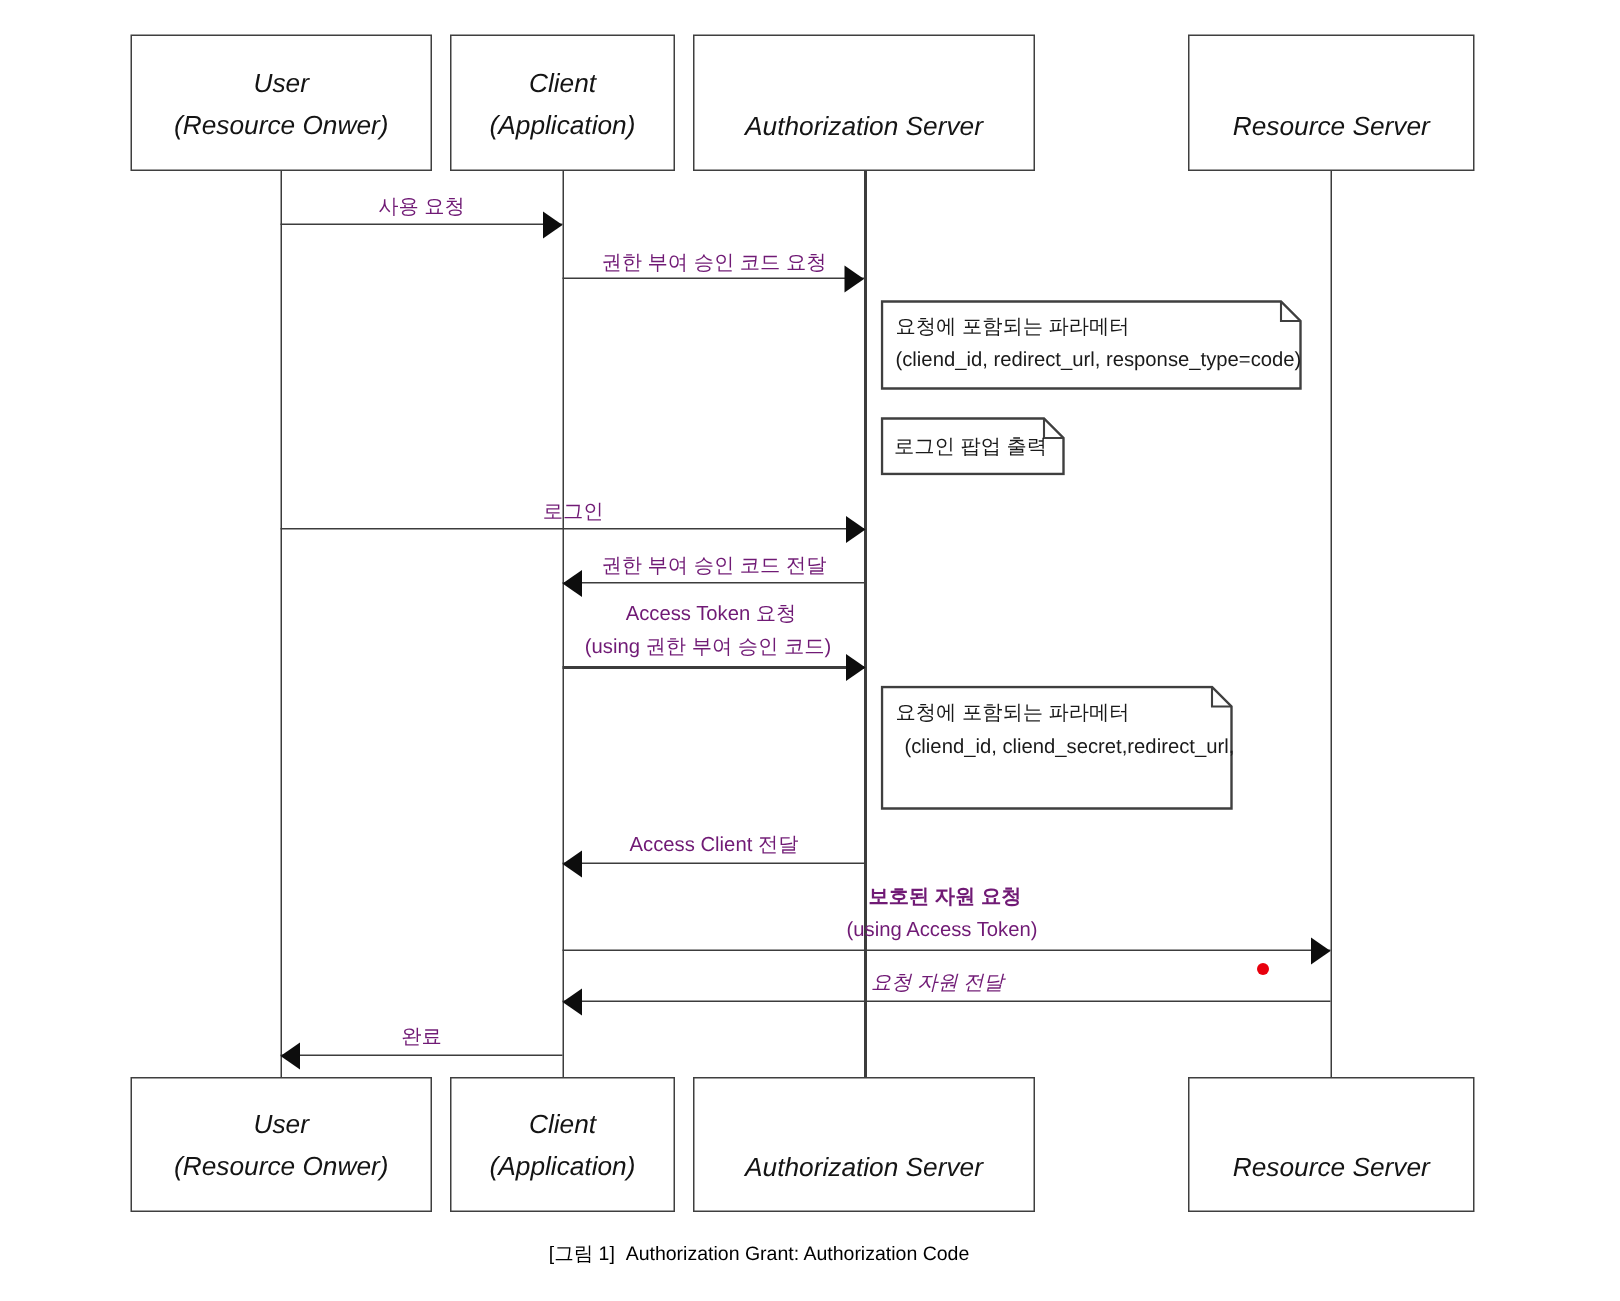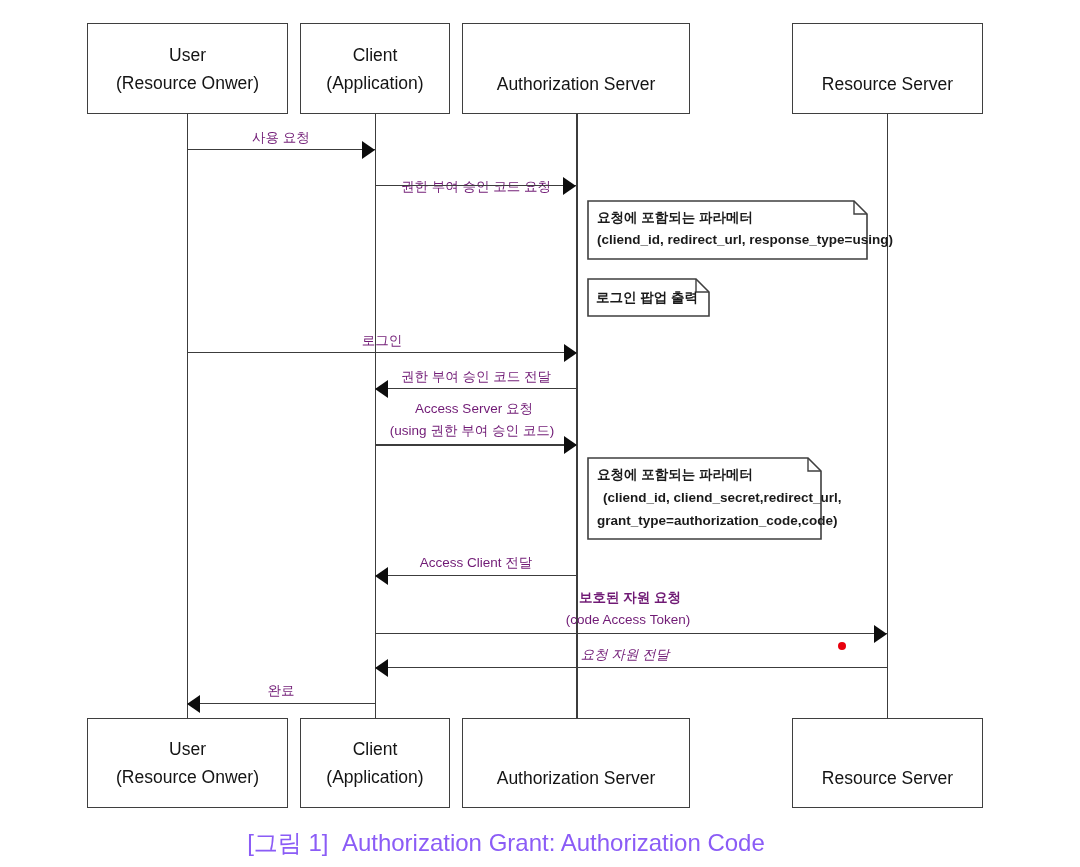--- a/index.html
+++ b/index.html
@@ -5,44 +5,44 @@
   html,body{margin:0;padding:0;background:#ffffff;}
   #stage{
     position:relative;width:1080px;height:867px;background:#ffffff;overflow:hidden;
     font-family:"Liberation Sans","DejaVu Sans",sans-serif;color:#141414;
   }
   
   .actor{
     position:absolute;height:91px;box-sizing:border-box;background:#ffffff;
     border:1.6px solid #3f3f3f;display:flex;flex-direction:column;
     align-items:center;justify-content:center;text-align:center;
-    font-size:17.5px;line-height:28px;white-space:nowrap;
+    font-size:17.5px;line-height:28px;white-space:nowrap;font-style:italic;
   }
   .actor.single{justify-content:flex-end;padding-bottom:15px;}
   
   .lifeline{position:absolute;top:114px;height:604px;width:1.5px;background:#3c3c3c;}
   
   .msg-line{position:absolute;height:1.6px;background:#3c3c3c;}
   .ah{position:absolute;width:0;height:0;border-top:9px solid transparent;border-bottom:9px solid transparent;}
   .ah.r{border-left:13px solid #0d0d0d;}
   .ah.l{border-right:13px solid #0d0d0d;}
   .msg-label{
     position:absolute;transform:translateX(-50%);white-space:nowrap;
     font-size:13.5px;line-height:17px;color:#701a75;
   }
   
   .note{position:absolute;}
   .note svg{position:absolute;left:0;top:0;}
-  .note-text{position:absolute;white-space:nowrap;font-size:13.5px;line-height:17px;color:#1a1a1a;font-weight:bold;}
+  .note-text{position:absolute;white-space:nowrap;font-size:13.5px;line-height:17px;color:#1a1a1a;}
   
   .red-dot{position:absolute;width:8px;height:8px;border-radius:50%;background:#e8000d;}
   
   .caption{
     position:absolute;left:0;top:827px;width:1012px;text-align:center;
-    font-size:24px;color:#8b5cf6;white-space:pre;
+    font-size:13px;color:#000000;white-space:pre;
   }
 </style>
 </head>
 <body>
 
 <div id="stage">
 
   <div class="lifeline" style="left:186.5px;"></div>
   <div class="lifeline" style="left:374.5px;"></div>
   <div class="lifeline" style="left:576px;"></div>
@@ -78,32 +78,32 @@
     <span>Resource Server</span>
   </div>
 
   <div>
     <span class="msg-label" style="left:281px;top:129px;">사용 요청</span>
     <div class="msg-line" style="left:187px;top:148.5px;width:188px;"></div>
     <div class="ah r" style="left:362px;top:140.5px;"></div>
   </div>
 
   <div>
-    <span class="msg-label" style="left:476px;top:178px;">권한 부여 승인 코드 요청</span>
+    <span class="msg-label" style="left:476px;top:166px;">권한 부여 승인 코드 요청</span>
     <div class="msg-line" style="left:375px;top:184.5px;width:201px;"></div>
     <div class="ah r" style="left:563px;top:176.5px;"></div>
   </div>
 
   <div class="note" style="left:587px;top:200px;width:281px;height:60px;">
     <svg width="281" height="60">
       <path d="M1,1 L267,1 L280,14 L280,59 L1,59 Z" fill="#ffffff" stroke="#3f3f3f" stroke-width="1.6"></path>
       <path d="M267,1 L267,14 L280,14" fill="none" stroke="#3f3f3f" stroke-width="1.4"></path>
     </svg>
     <span class="note-text" style="left:10px;top:9px;">요청에 포함되는 파라메터</span>
-    <span class="note-text" style="left:10px;top:31px;">(cliend_id, redirect_url, response_type=using)</span>
+    <span class="note-text" style="left:10px;top:31px;">(cliend_id, redirect_url, response_type=code)</span>
   </div>
 
   <div class="note" style="left:587px;top:278px;width:145px;height:39px;">
     <svg width="123" height="39">
       <path d="M1,1 L109,1 L122,14 L122,38 L1,38 Z" fill="#ffffff" stroke="#3f3f3f" stroke-width="1.6"></path>
       <path d="M109,1 L109,14 L122,14" fill="none" stroke="#3f3f3f" stroke-width="1.4"></path>
     </svg>
     <span class="note-text" style="left:9px;top:11px;">로그인 팝업 출력</span>
   </div>
 
@@ -113,45 +113,44 @@
     <div class="ah r" style="left:564px;top:343.5px;"></div>
   </div>
 
   <div>
     <span class="msg-label" style="left:476px;top:368px;">권한 부여 승인 코드 전달</span>
     <div class="msg-line" style="left:375px;top:387.5px;width:202px;"></div>
     <div class="ah l" style="left:375px;top:379.5px;"></div>
   </div>
 
   <div>
-    <span class="msg-label" style="left:474px;top:400px;">Access Server 요청</span>
+    <span class="msg-label" style="left:474px;top:400px;">Access Token 요청</span>
     <span class="msg-label" style="left:472px;top:422px;">(using 권한 부여 승인 코드)</span>
     <div class="msg-line" style="left:375px;top:444px;width:202px;"></div>
     <div class="ah r" style="left:564px;top:436px;"></div>
   </div>
 
   <div class="note" style="left:587px;top:457px;width:235px;height:83px;">
     <svg width="235" height="83">
       <path d="M1,1 L221,1 L234,14 L234,82 L1,82 Z" fill="#ffffff" stroke="#3f3f3f" stroke-width="1.6"></path>
       <path d="M221,1 L221,14 L234,14" fill="none" stroke="#3f3f3f" stroke-width="1.4"></path>
     </svg>
     <span class="note-text" style="left:10px;top:9px;">요청에 포함되는 파라메터</span>
     <span class="note-text" style="left:16px;top:32px;">(cliend_id, cliend_secret,redirect_url,</span>
-    <span class="note-text" style="left:10px;top:55px;">grant_type=authorization_code,code)</span>
   </div>
 
   <div>
     <span class="msg-label" style="left:476px;top:554px;">Access Client 전달</span>
     <div class="msg-line" style="left:375px;top:574.5px;width:202px;"></div>
     <div class="ah l" style="left:375px;top:566.5px;"></div>
   </div>
 
   <div>
     <span class="msg-label" style="left:630px;top:589px;font-weight:bold;">보호된 자원 요청</span>
-    <span class="msg-label" style="left:628px;top:611px;">(code Access Token)</span>
+    <span class="msg-label" style="left:628px;top:611px;">(using Access Token)</span>
     <div class="msg-line" style="left:375px;top:632.5px;width:512px;"></div>
     <div class="ah r" style="left:874px;top:624.5px;"></div>
   </div>
 
   <div>
     <span class="msg-label" style="left:625px;top:646px;font-style:italic;">요청 자원 전달</span>
     <div class="msg-line" style="left:375px;top:666.5px;width:512px;"></div>
     <div class="ah l" style="left:375px;top:658.5px;"></div>
   </div>
 

